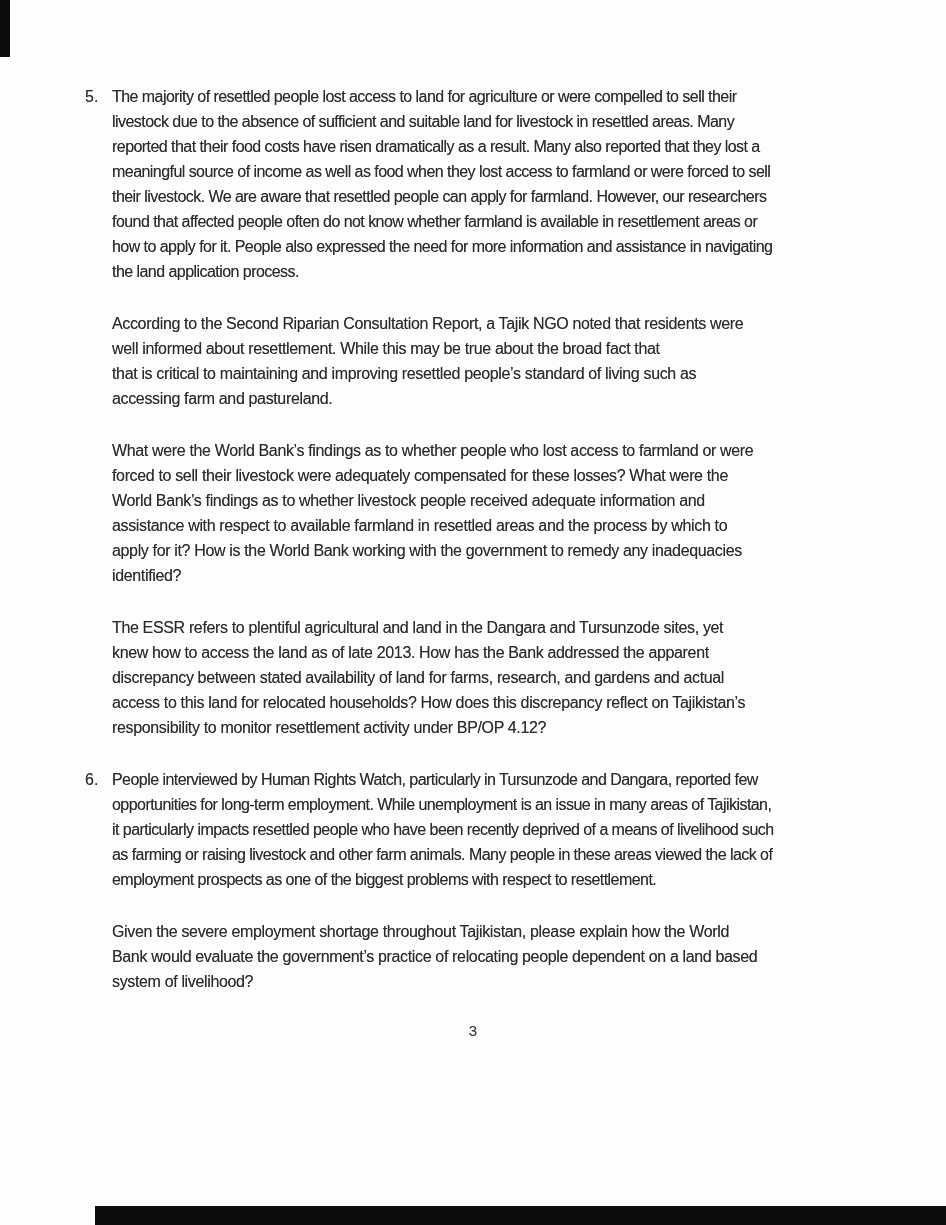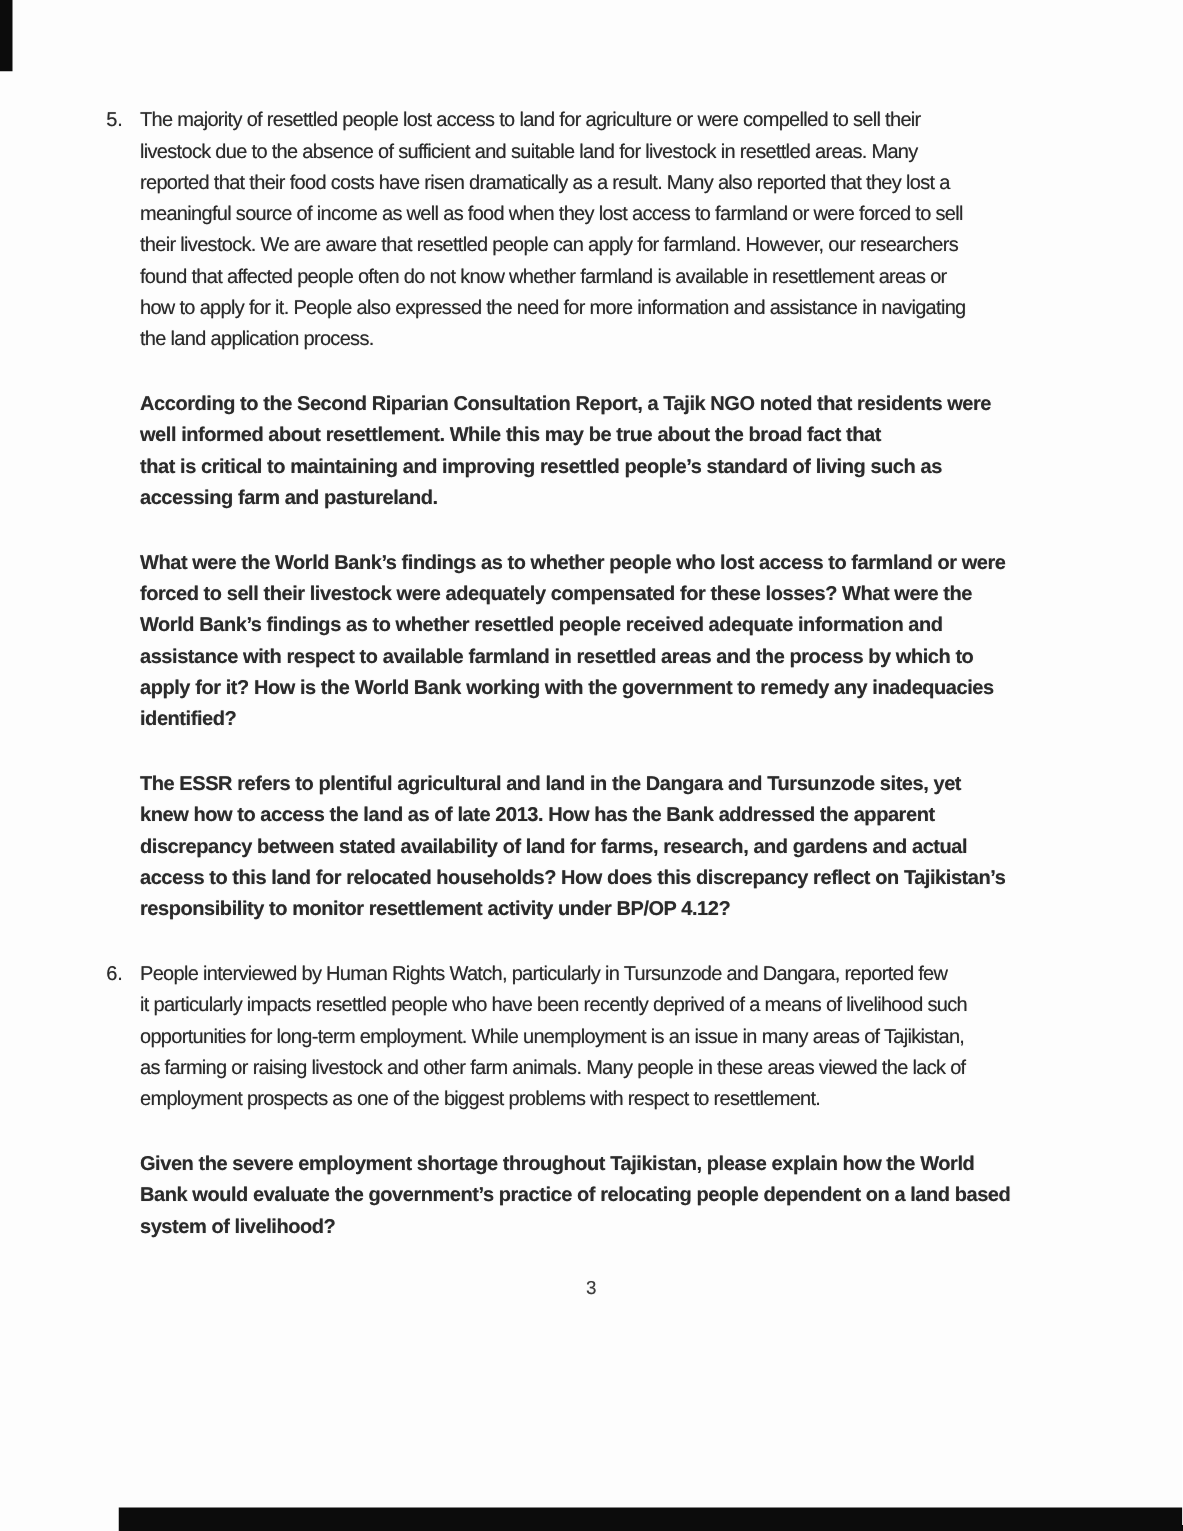--- a/index.html
+++ b/index.html
@@ -40,21 +40,21 @@
   }
   .para {
     position: relative;
     margin: 0 0 27px 112px;
     color: #2b2b2b;
     font-size: 16px;
     letter-spacing: -0.55px;
     text-shadow: 0 0 0.6px rgba(43,43,43,0.55);
   }
   .para--bold {
-    font-weight: 700;
+    font-weight: 400;
     letter-spacing: -0.35px;
   }
   .para .num {
     position: absolute;
     left: -27px;
     top: 0;
     height: 25px;
     line-height: 25px;
     font-weight: 400;
     letter-spacing: 0;
@@ -94,37 +94,37 @@
       </div>
       <div class="para para--bold">
         <div class="line">According to the Second Riparian Consultation Report, a Tajik NGO noted that residents were</div>
         <div class="line">well informed about resettlement. While this may be true about the broad fact that</div>
         <div class="line">that is critical to maintaining and improving resettled people’s standard of living such as</div>
         <div class="line">accessing farm and pastureland.</div>
       </div>
       <div class="para para--bold">
         <div class="line">What were the World Bank’s findings as to whether people who lost access to farmland or were</div>
         <div class="line">forced to sell their livestock were adequately compensated for these losses? What were the</div>
-        <div class="line">World Bank’s findings as to whether resettled people received adequate information and</div>
+        <div class="line">World Bank’s findings as to whether livestock people received adequate information and</div>
         <div class="line">assistance with respect to available farmland in resettled areas and the process by which to</div>
         <div class="line">apply for it? How is the World Bank working with the government to remedy any inadequacies</div>
         <div class="line">identified?</div>
       </div>
       <div class="para para--bold">
         <div class="line">The ESSR refers to plentiful agricultural and land in the Dangara and Tursunzode sites, yet</div>
         <div class="line">knew how to access the land as of late 2013. How has the Bank addressed the apparent</div>
         <div class="line">discrepancy between stated availability of land for farms, research, and gardens and actual</div>
         <div class="line">access to this land for relocated households? How does this discrepancy reflect on Tajikistan’s</div>
         <div class="line">responsibility to monitor resettlement activity under BP/OP 4.12?</div>
       </div>
       <div class="para">
         <span class="num">6.</span>
         <div class="line">People interviewed by Human Rights Watch, particularly in Tursunzode and Dangara, reported few</div>
+        <div class="line">opportunities for long-term employment. While unemployment is an issue in many areas of Tajikistan,</div>
         <div class="line">it particularly impacts resettled people who have been recently deprived of a means of livelihood such</div>
-        <div class="line">opportunities for long-term employment. While unemployment is an issue in many areas of Tajikistan,</div>
         <div class="line">as farming or raising livestock and other farm animals. Many people in these areas viewed the lack of</div>
         <div class="line">employment prospects as one of the biggest problems with respect to resettlement.</div>
       </div>
       <div class="para para--bold">
         <div class="line">Given the severe employment shortage throughout Tajikistan, please explain how the World</div>
         <div class="line">Bank would evaluate the government’s practice of relocating people dependent on a land based</div>
         <div class="line">system of livelihood?</div>
       </div>
       <div class="page-num">3</div>
     </div>

